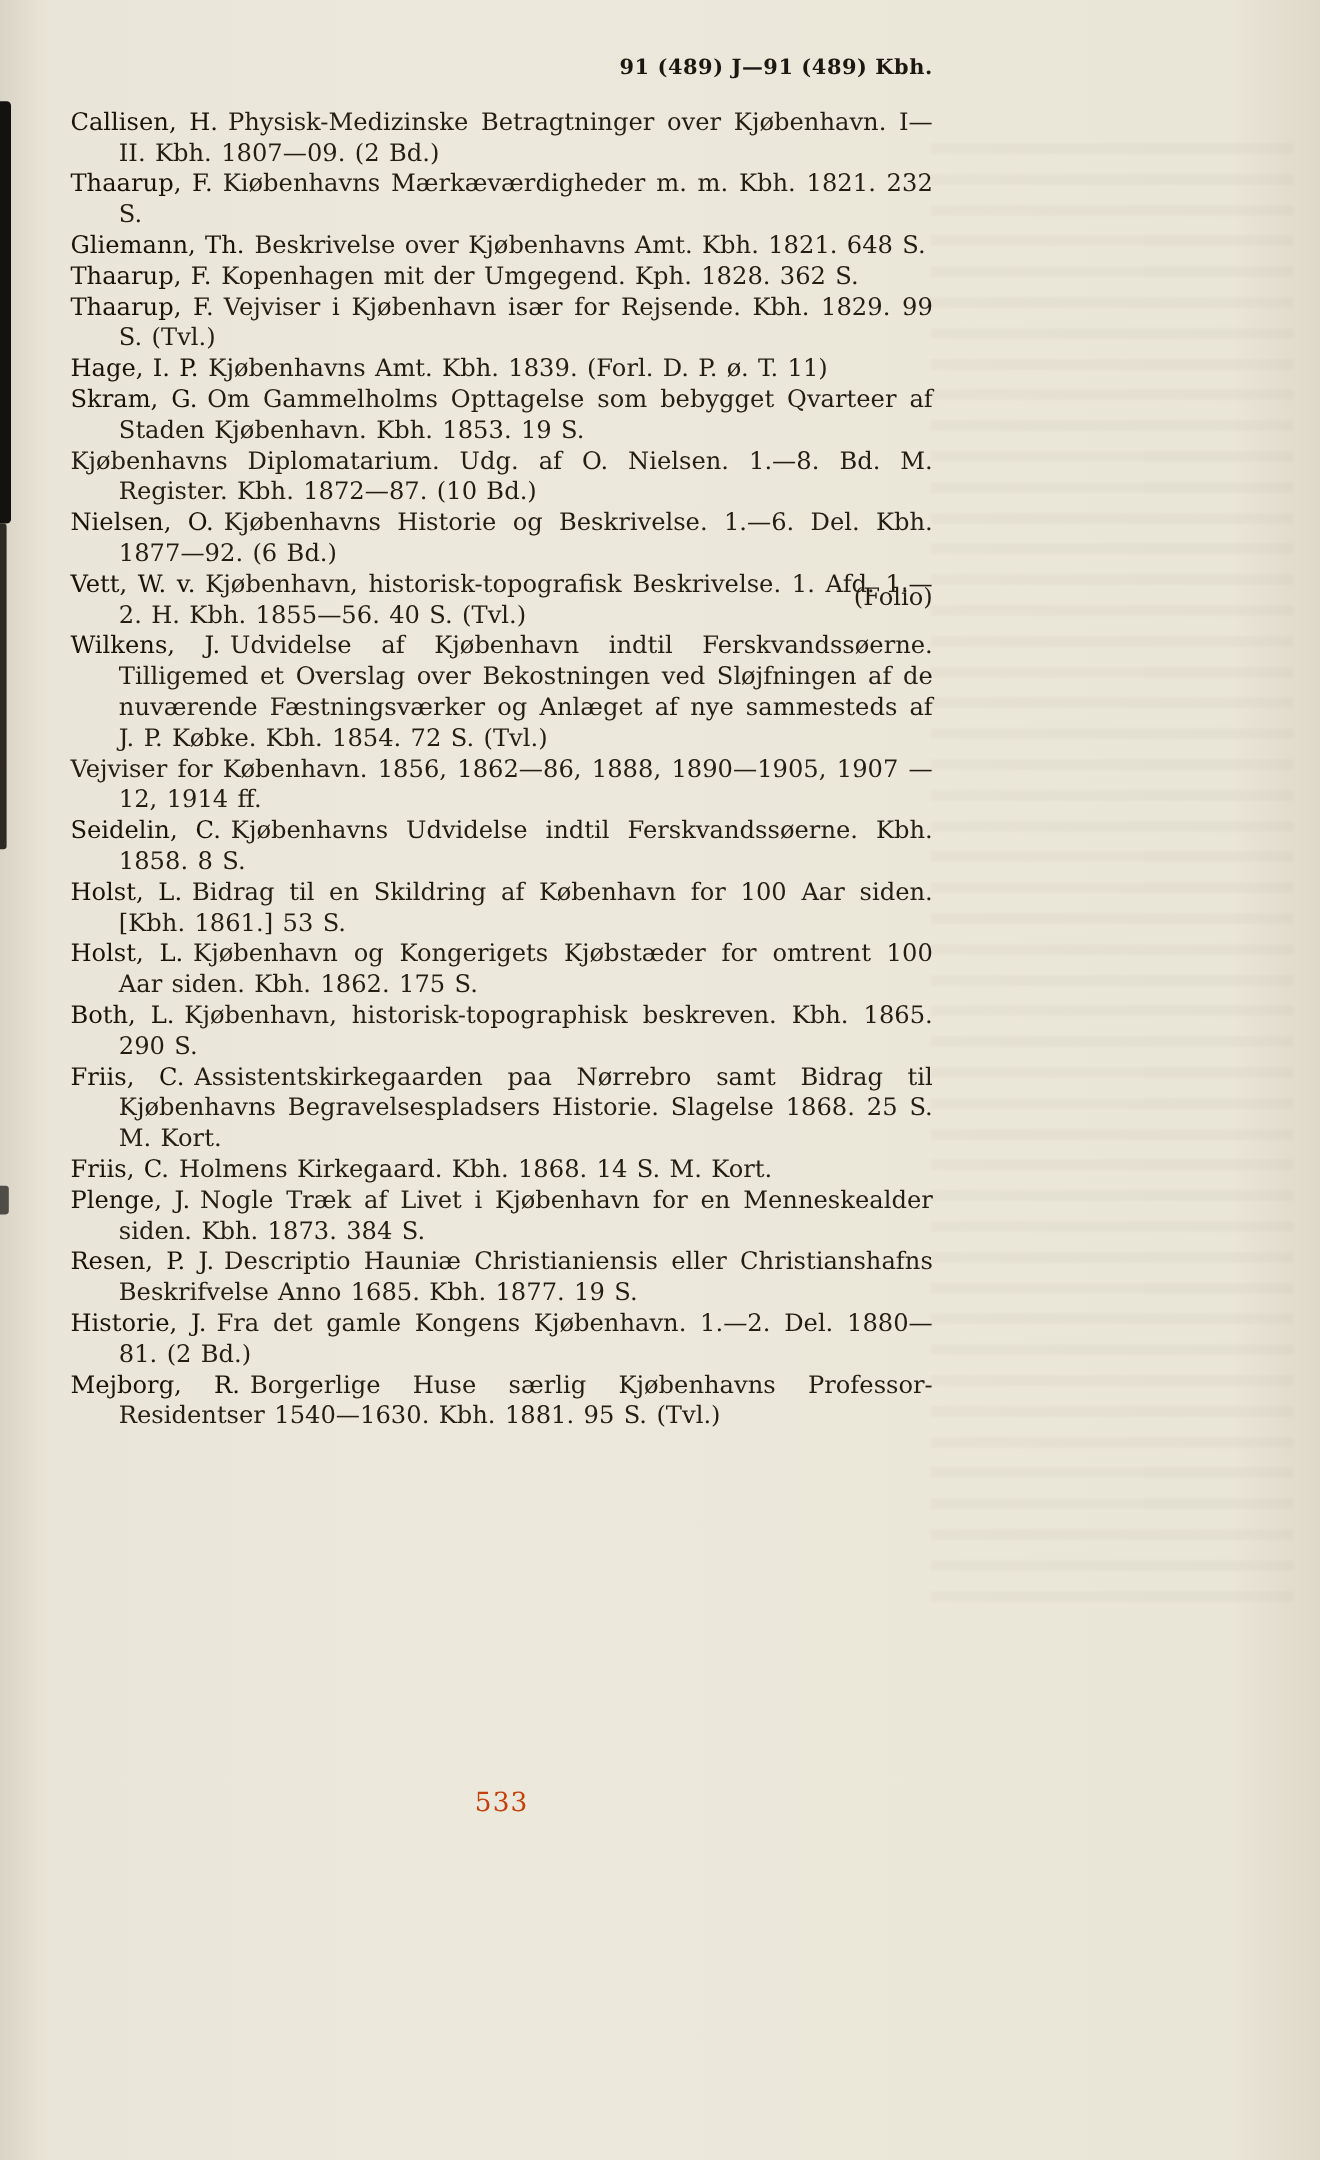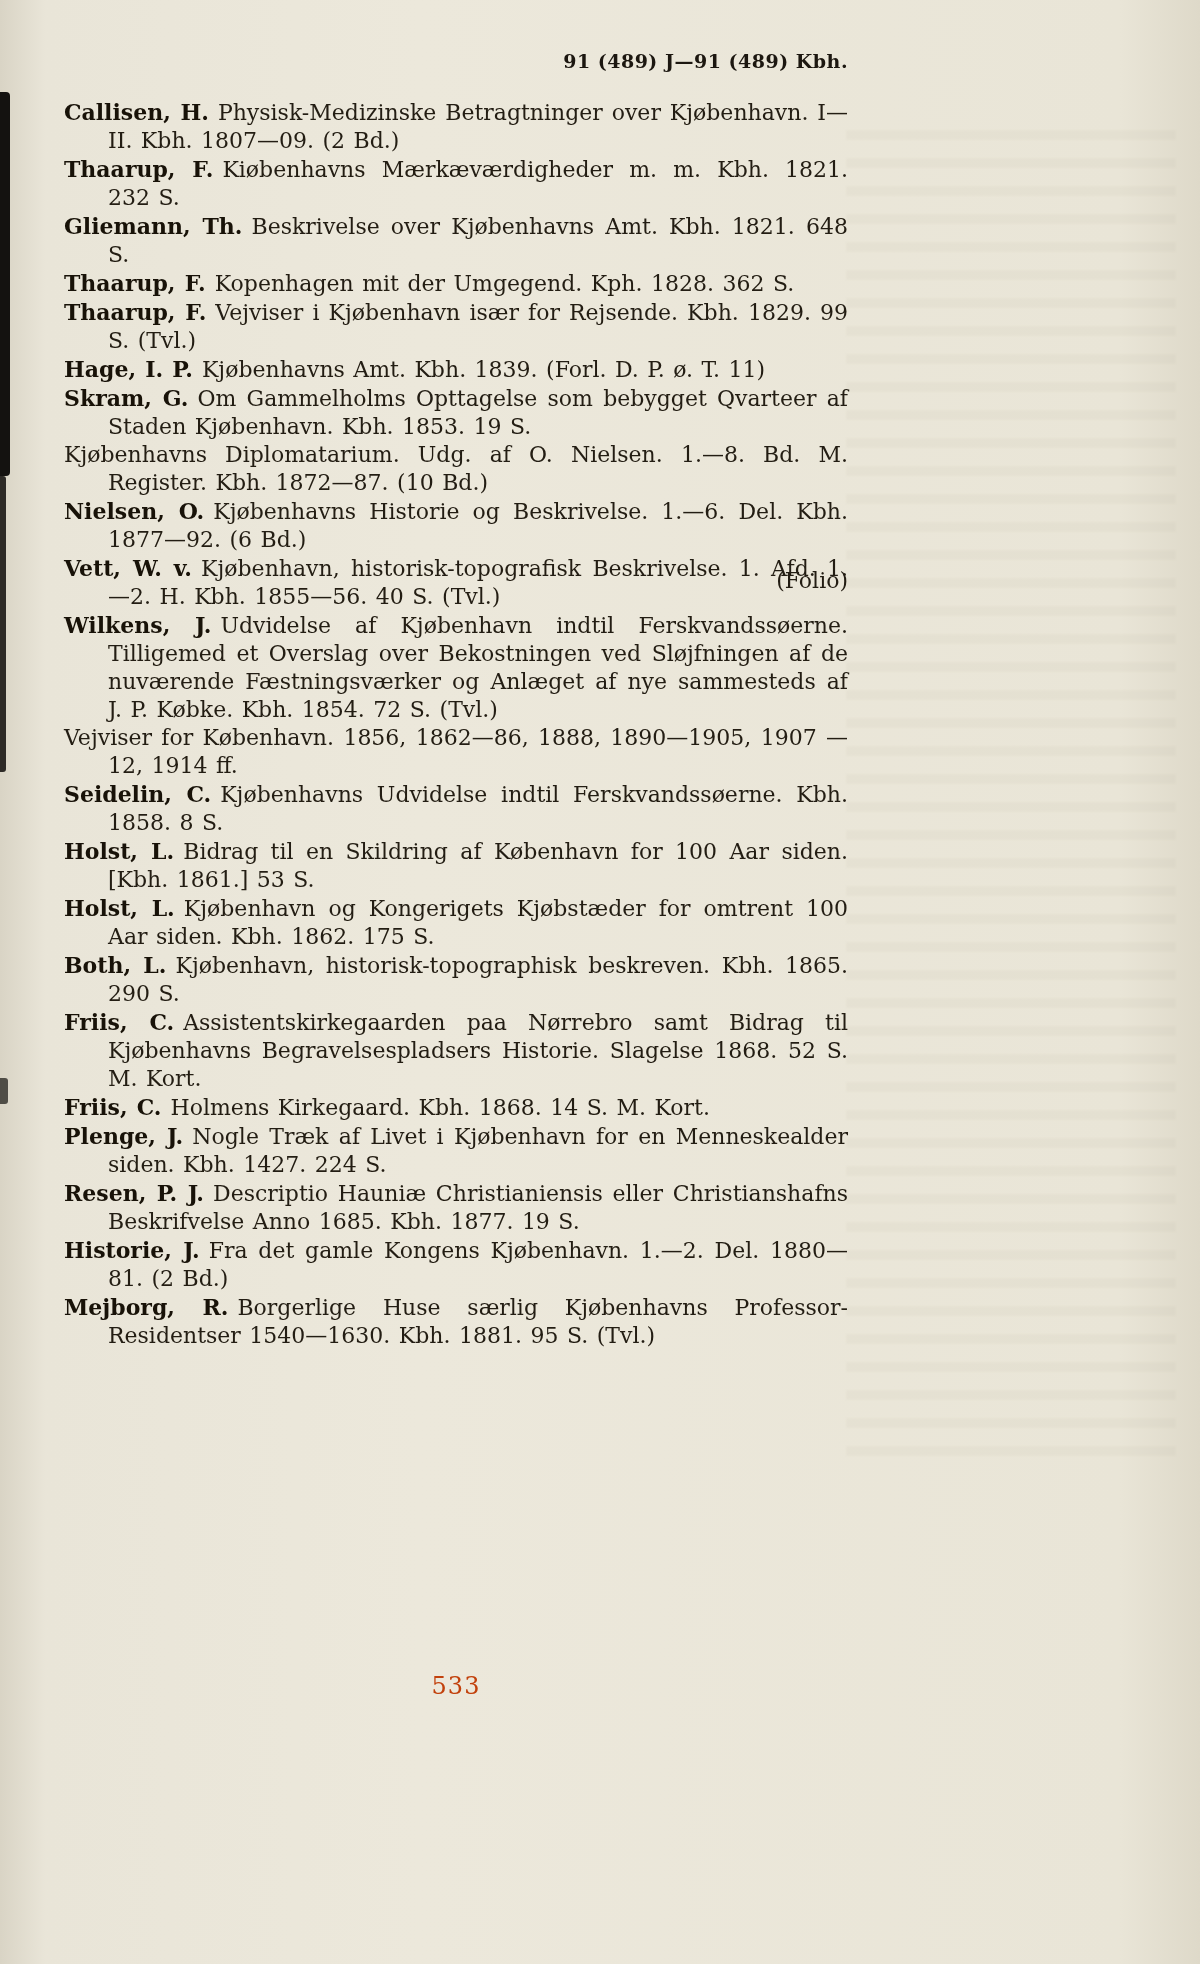--- a/index.html
+++ b/index.html
@@ -34,21 +34,21 @@
     margin: 0;
     font-size: 22px;
     line-height: 28px;
     text-align: justify;
     padding-left: 44px;
     text-indent: -44px;
     position: relative;
     word-spacing: 1.5px;
   }
   .entry .author {
-    font-weight: bold;
+    font-weight: normal;
     margin-right: 9px;
     color: #181208;
   }
   .entry .right-note {
     position: absolute;
     right: 0;
     bottom: 16px;
     text-indent: 0;
     background: transparent;
   }
@@ -124,25 +124,25 @@
   <p class="entry"><span class="author">Seidelin, C.</span><span class="body">Kjøbenhavns Udvidelse indtil Ferskvandssøerne. Kbh. 1858. 8 S.</span></p>
 
 
   <p class="entry"><span class="author">Holst, L.</span><span class="body">Bidrag til en Skildring af København for 100 Aar siden. [Kbh. 1861.] 53 S.</span></p>
 
   <p class="entry"><span class="author">Holst, L.</span><span class="body">Kjøbenhavn og Kongerigets Kjøbstæder for omtrent 100 Aar siden. Kbh. 1862. 175 S.</span></p>
 
   <p class="entry"><span class="author">Both, L.</span><span class="body">Kjøbenhavn, historisk-topographisk beskreven. Kbh. 1865. 290 S.</span></p>
 
 
-  <p class="entry"><span class="author">Friis, C.</span><span class="body">Assistentskirkegaarden paa Nørrebro samt Bidrag til Kjøbenhavns Begravelsespladsers Historie. Slagelse 1868. 52 S. M. Kort.</span></p>
+  <p class="entry"><span class="author">Friis, C.</span><span class="body">Assistentskirkegaarden paa Nørrebro samt Bidrag til Kjøbenhavns Begravelsespladsers Historie. Slagelse 1868. 25 S. M. Kort.</span></p>
 
   <p class="entry"><span class="author">Friis, C.</span><span class="body">Holmens Kirkegaard. Kbh. 1868. 14 S. M. Kort.</span></p>
 
-  <p class="entry"><span class="author">Plenge, J.</span><span class="body">Nogle Træk af Livet i Kjøbenhavn for en Menneskealder siden. Kbh. 1427. 224 S.</span></p>
+  <p class="entry"><span class="author">Plenge, J.</span><span class="body">Nogle Træk af Livet i Kjøbenhavn for en Menneskealder siden. Kbh. 1873. 384 S.</span></p>
 
   <p class="entry"><span class="author">Resen, P. J.</span><span class="body">Descriptio Hauniæ Christianiensis eller Christianshafns Beskrifvelse Anno 1685. Kbh. 1877. 19 S.</span></p>
 
   <p class="entry"><span class="author">Historie, J.</span><span class="body">Fra det gamle Kongens Kjøbenhavn. 1.—2. Del. 1880—81. (2 Bd.)</span></p>
 
   <p class="entry"><span class="author">Mejborg, R.</span><span class="body">Borgerlige Huse særlig Kjøbenhavns Professor-Residentser 1540—1630. Kbh. 1881. 95 S. (Tvl.)</span></p>
 </div>
 
   <div class="page-number">533</div>
 </main>

